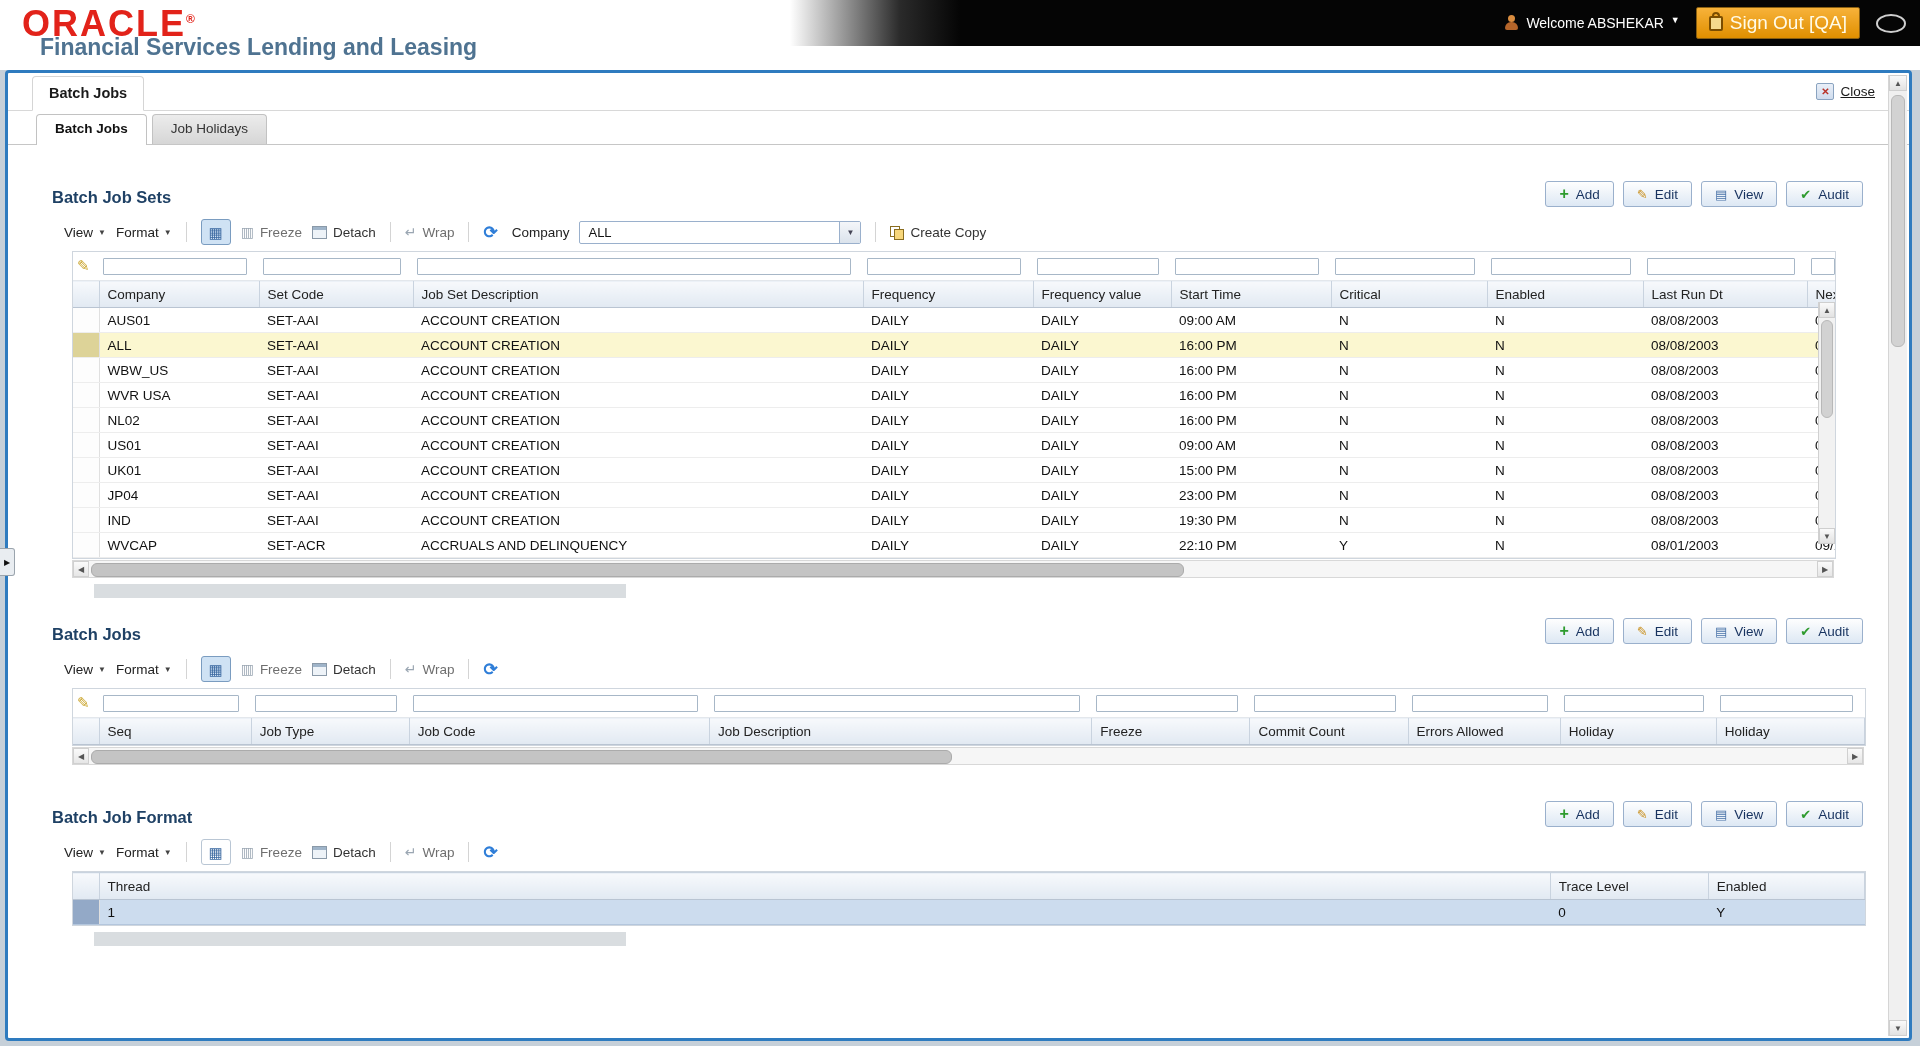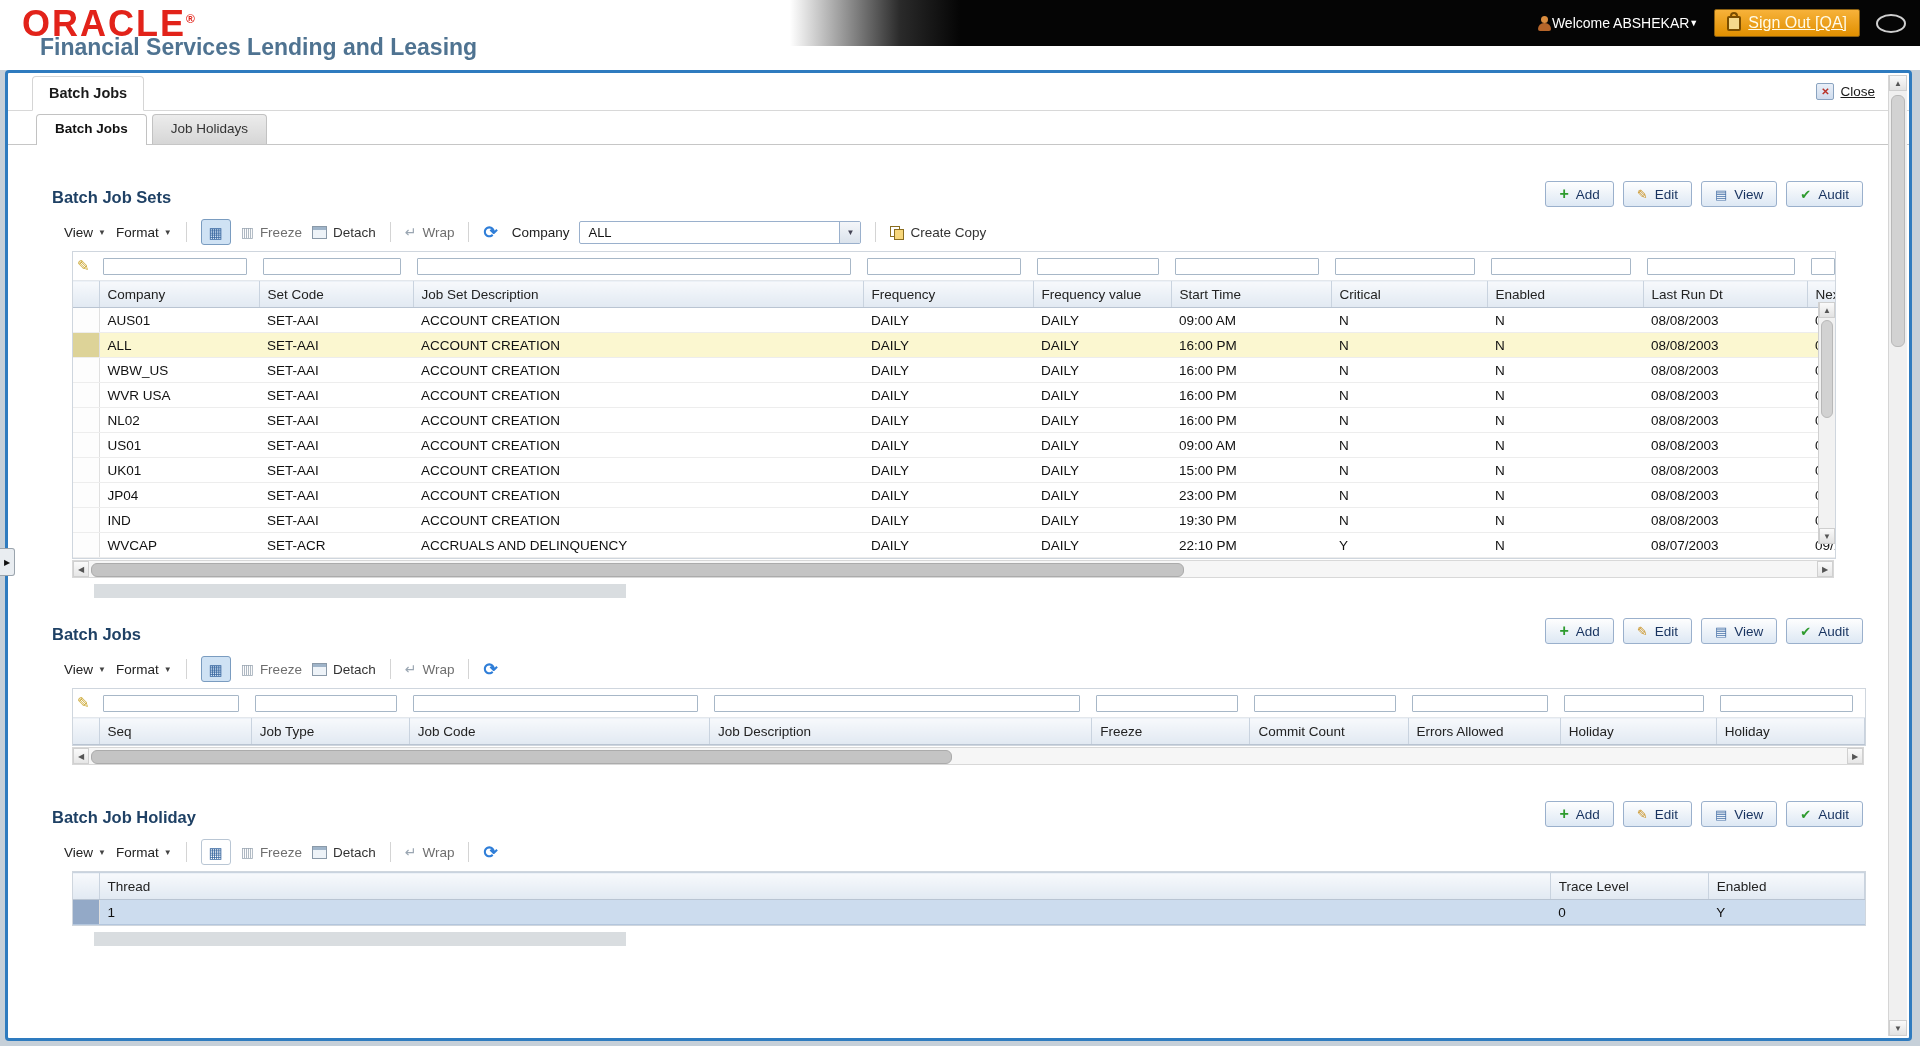--- a/index.html
+++ b/index.html
@@ -13,30 +13,30 @@
   
   .app-header{position:relative;height:70px;background:#fff;}
   .brand{position:absolute;left:22px;top:0px;color:#e2231a;font-size:36px;font-weight:bold;letter-spacing:2px;line-height:38px;}
   .brand sup{font-size:12px;letter-spacing:0;}
   .product{position:absolute;left:40px;top:34px;color:#4f7391;font-size:23px;font-weight:bold;}
   .black-bar{
     position:absolute;right:0;top:0;height:46px;width:1130px;
     background:linear-gradient(90deg, rgba(5,5,5,0) 0px, rgba(5,5,5,.85) 110px, #050505 170px);
     display:flex;align-items:center;justify-content:flex-end;gap:16px;padding-right:14px;box-sizing:border-box;
   }
-  .welcome{display:flex;align-items:center;color:#fff;font-size:14px;}
+  .welcome{display:flex;gap:7px;color:#fff;font-size:14px;}
   .person{width:15px;height:15px;position:relative;}
   .person:before{content:"";position:absolute;left:4px;top:0;width:7px;height:7px;border-radius:50%;background:#d98c3f;}
   .person:after{content:"";position:absolute;left:1px;top:7px;width:13px;height:8px;border-radius:6px 6px 2px 2px;background:#b5652a;}
   .w-caret{font-size:9px;color:#fff;}
   .signout{
     display:flex;align-items:center;gap:7px;
     background:linear-gradient(#f7b23a,#e08f00);
     border:1px solid #8a5f10;border-radius:2px;
-    padding:4px 12px;color:#fffbe8;font-size:16px;text-decoration:underline;cursor:pointer;
+    padding:4px 12px;color:#fffbe8;font-size:19px;cursor:pointer;
   }
   .signout-ic{width:10px;height:11px;border:2px solid #7a4d00;border-radius:2px;position:relative;background:#f5d98c;}
   .signout-ic:before{content:"";position:absolute;left:1px;top:-6px;width:4px;height:4px;border:2px solid #7a4d00;border-bottom:none;border-radius:4px 4px 0 0;}
   .oval-ic{width:26px;height:15px;border:2px solid #cfcfcf;border-radius:50%;}
   
   .frame{
     position:absolute;left:5px;right:8px;top:70px;bottom:5px;
     background:#fff;border:3px solid #2e7bbf;border-radius:4px;
     box-sizing:border-box;overflow:hidden;
   }
@@ -430,21 +430,21 @@
               <tr>
                 <td class="rowsel"></td>
                 <td>WVCAP</td>
                 <td>SET-ACR</td>
                 <td>ACCRUALS AND DELINQUENCY</td>
                 <td>DAILY</td>
                 <td>DAILY</td>
                 <td>22:10 PM</td>
                 <td>Y</td>
                 <td>N</td>
-                <td>08/07/2003</td>
+                <td>08/01/2003</td>
                 <td>09/1</td>
               </tr>
             </tbody>
         </table>
         <div class="vscroll">
           <div class="vs-btn">▲</div>
           <div class="vs-thumb"></div>
           <div class="vs-btn bottom">▼</div>
         </div>
       </div>
@@ -556,21 +556,21 @@
       <div class="hscroll">
         <div class="hs-btn left">◀</div>
         <div class="hs-thumb" style="width:48%;"></div>
         <div class="hs-btn right">▶</div>
       </div>
     </div>
   </div>
 
   <div class="sec3">
     <div class="sec-head">
-      <span class="sec-title">Batch Job Holiday</span>
+      <span class="sec-title">Batch Job Format</span>
       <div class="btns">
         <span class="btn">
             <span class="bic add">+</span>
             <span>Add</span>
           </span>
         <span class="btn">
             <span class="bic edit">✎</span>
             <span>Edit</span>
           </span>
         <span class="btn">

